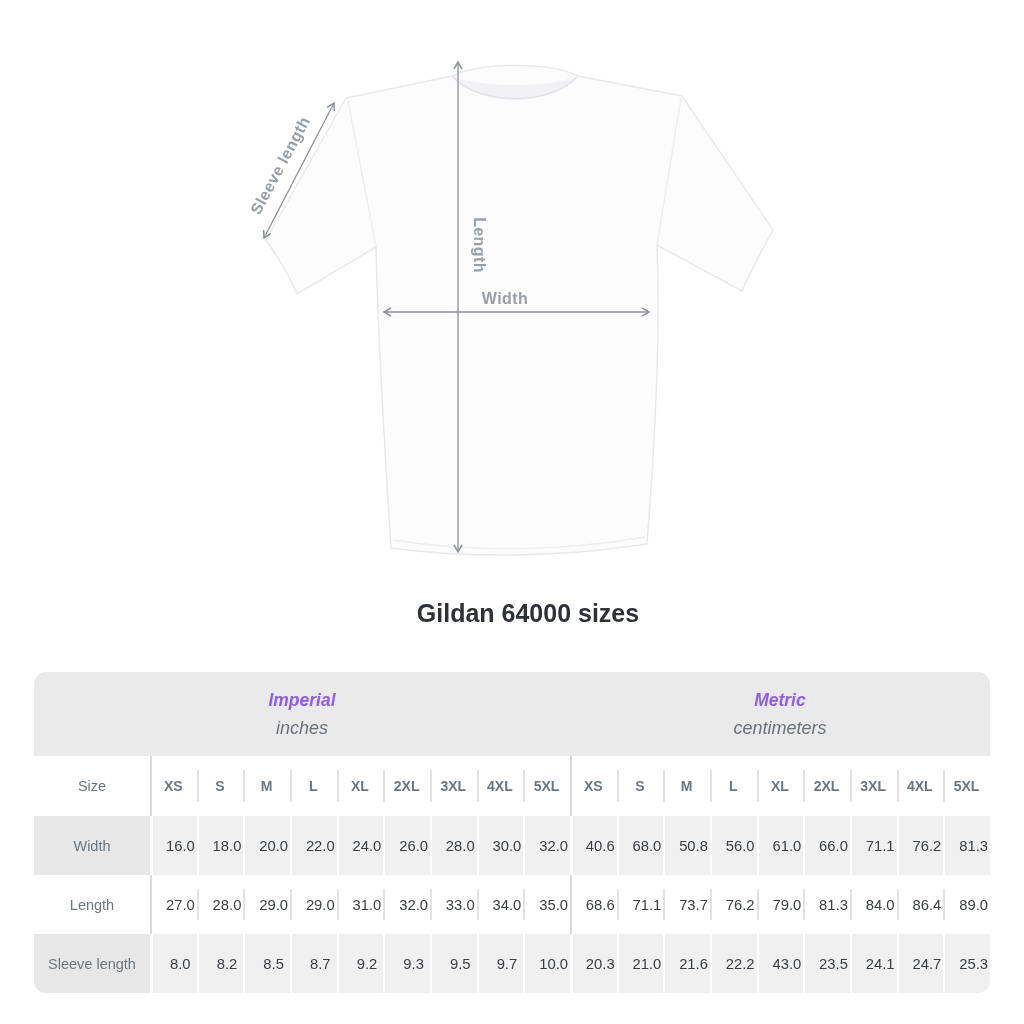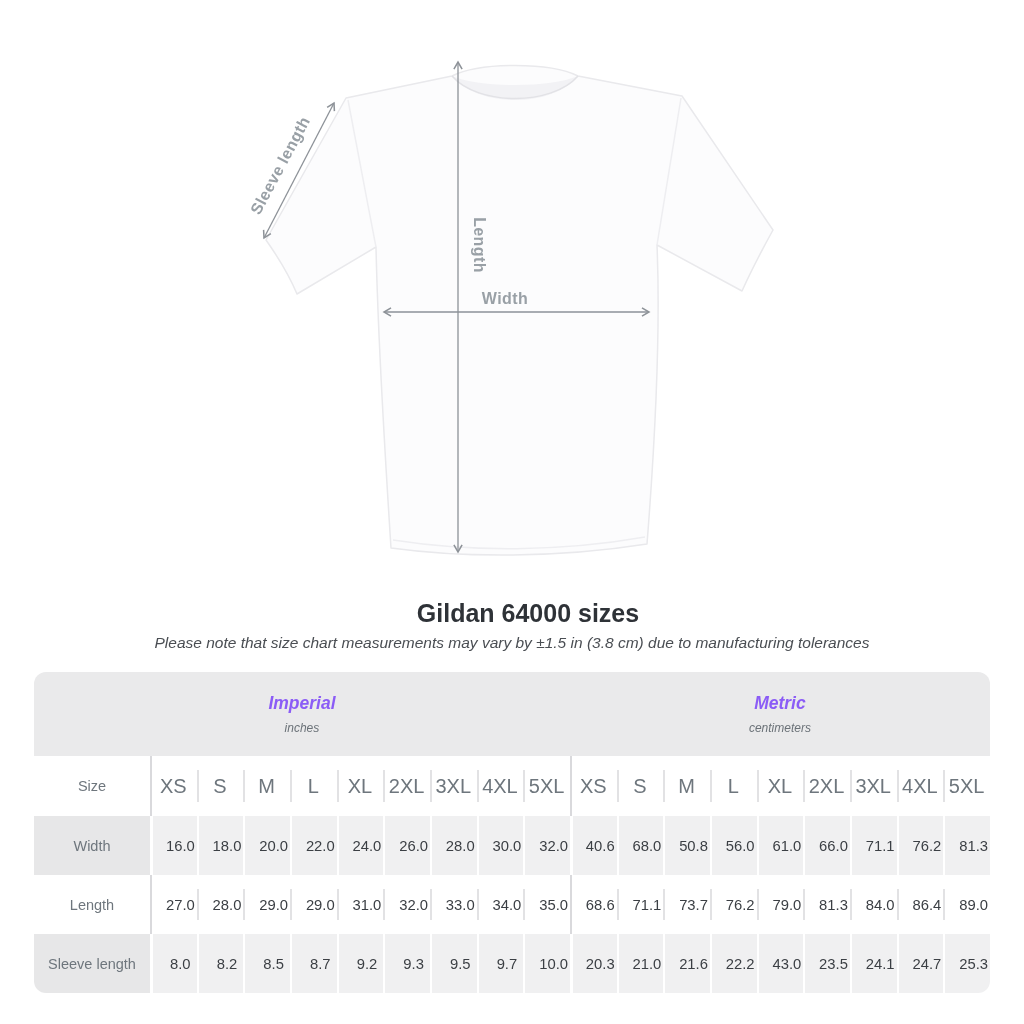--- a/index.html
+++ b/index.html
@@ -22,25 +22,25 @@
   .table-wrap{position:absolute;top:672px;left:34px;width:956px;}
   table.sizes{border-collapse:separate;border-spacing:0;table-layout:fixed;width:956px;}
   col.labelcol{width:116px;}
   .cell{position:relative;text-align:center;vertical-align:middle;padding:0;}
 
   
   .band-cell{background:#eaeaeb;height:82px;text-align:center;vertical-align:middle;}
   .band-cell.imperial{border-top-left-radius:12px;}
   .band-cell.metric{border-top-right-radius:12px;}
   .gh{font-size:17.5px;font-weight:bold;font-style:italic;color:#8b5cf6;line-height:1.2;}
-  .gs{font-size:12px;font-style:italic;color:#6b7278;margin-top:7px;}
+  .gs{font-size:18px;font-style:italic;color:#6b7278;margin-top:7px;}
 
   
   #sizes-row .cell{height:60px;background:#fff;}
-  .size-h{font-size:20px;font-weight:normal;color:#6e767d;}
+  .size-h{font-size:14px;font-weight:bold;color:#6e767d;}
   .rowlabel{font-size:14.5px;font-weight:normal;color:#6e767d;}
 
   
   tbody tr .cell{height:59px;}
   .val{font-size:14.8px;color:#3b3f44;font-weight:normal;padding-left:14px;}
   tr.r-white .cell{background:#fff;}
   tr.r-gray .val{background:#f0f0f1;}
   tr.r-gray .rowlabel{background:#e7e7e8;}
   tr.last .cell:first-child{border-bottom-left-radius:12px;}
   tr.last .cell:last-child{border-bottom-right-radius:12px;text-align:center;}
@@ -86,21 +86,20 @@
         <line x1="384" y1="312" x2="649" y2="312" marker-start="url(#ah)" marker-end="url(#ah)"></line>
       </g>
 
       <text class="dim-label" x="285" y="168" text-anchor="middle" transform="rotate(-62 285 168)">Sleeve length</text>
       <text class="dim-label" x="474" y="245" text-anchor="middle" transform="rotate(90 474 245)">Length</text>
       <text class="dim-label" x="505" y="304" text-anchor="middle">Width</text>
     </svg>
   </div>
 
   <div class="chart-title">Gildan 64000 sizes</div>
-  <div class="chart-subtitle">Please note that size chart measurements may vary by ±1.5 in (3.8 cm) due to manufacturing tolerances</div>
 
   <div class="table-wrap">
     <table class="sizes">
       <colgroup>
         <col class="labelcol">
         <col span="18">
       </colgroup>
       <thead>
         <tr class="band">
           <td class="band-cell imperial" colspan="10">

